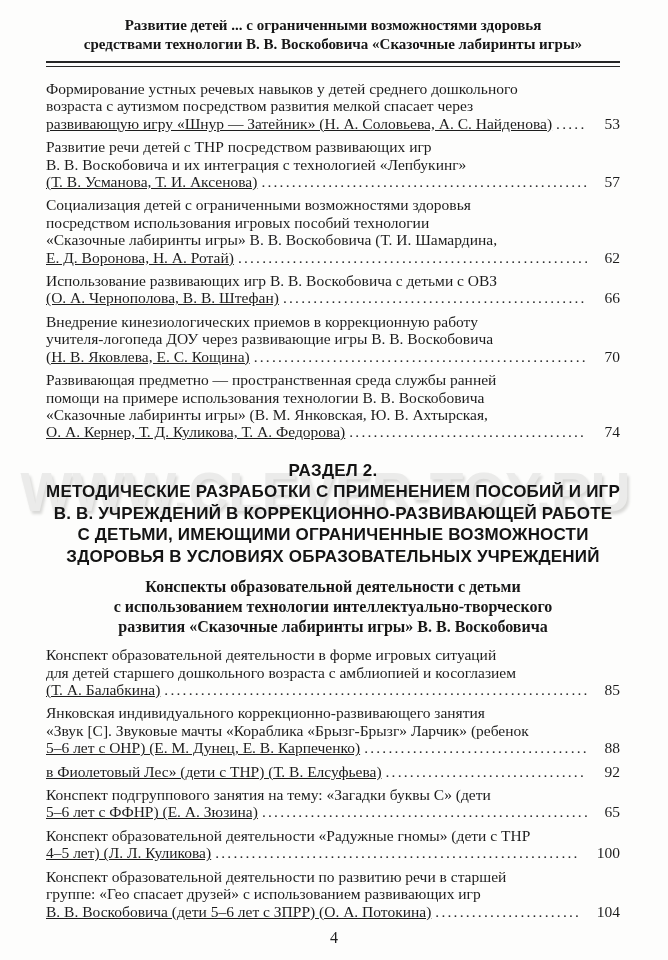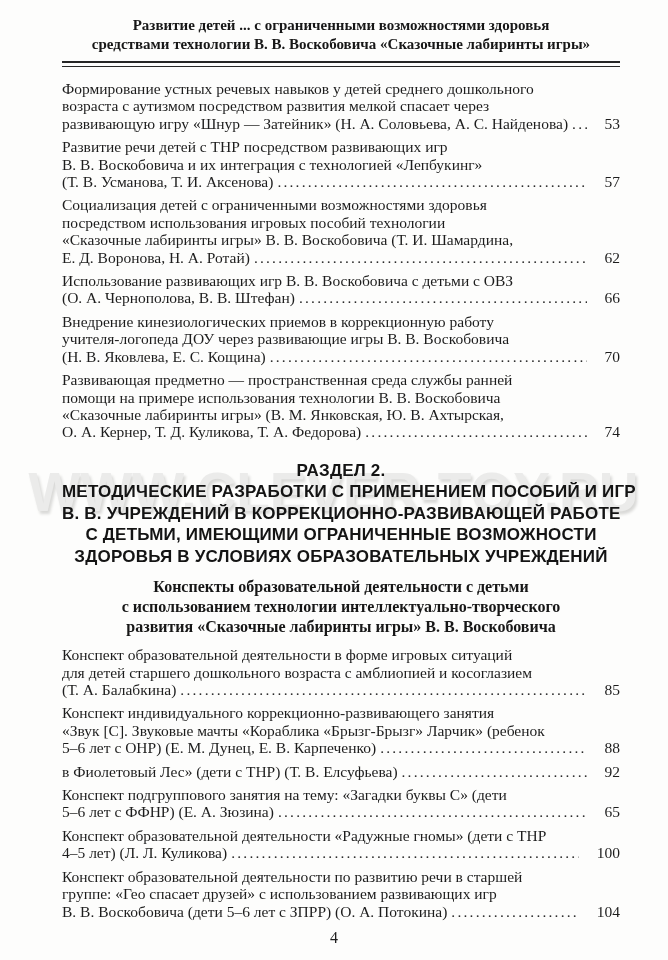--- a/index.html
+++ b/index.html
@@ -5,21 +5,21 @@
   html, body { margin: 0; padding: 0; background: #e9e9e9; }
   .page {
     position: relative;
     width: 668px;
     height: 960px;
     margin: 0 auto;
     background: #fdfdfc;
     color: #1d1d1d;
     font-family: "Liberation Serif", serif;
     box-sizing: border-box;
-    padding: 16px 48px 0 62px;
+    padding: 16px 48px 0 46px;
     overflow: hidden;
   }
   .running-head {
     text-align: center;
     font-weight: bold;
     font-size: 15px;
     line-height: 19px;
     color: #171717;
   }
   .head-rule {
@@ -29,21 +29,21 @@
     border-bottom: 1.5px solid #262626;
   }
   .toc {
     margin-top: 13px;
     font-size: 15.5px;
     line-height: 17.4px;
   }
   .toc-entry { margin-bottom: 6px; }
   .toc-line { white-space: nowrap; }
   .toc-line-last { display: flex; align-items: baseline; }
-  .toc-line-last .line-text { white-space: nowrap; flex: 0 0 auto; }
+  .toc-line-last .line-text { white-space: nowrap; flex: 0 0 auto; text-decoration: underline; }
   .dot-leader {
     flex: 1 1 auto;
     overflow: hidden;
     white-space: nowrap;
     letter-spacing: 2.2px;
     margin-left: 4px;
     min-width: 10px;
     color: #2a2a2a;
   }
   .toc-pageno { flex: 0 0 auto; margin-left: 18px; text-align: right; }
@@ -184,21 +184,21 @@
       <div class="toc-entry">
         <div class="toc-line">Конспект образовательной деятельности в форме игровых ситуаций</div>
         <div class="toc-line">для детей старшего дошкольного возраста с амблиопией и косоглазием</div>
         <div class="toc-line-last">
           <span class="line-text">(Т. А. Балабкина)</span>
           <span class="dot-leader">....................................................................................................................................................................................................................................................................</span>
           <span class="toc-pageno">85</span>
         </div>
       </div>
       <div class="toc-entry">
-        <div class="toc-line">Конспект индивидуального коррекционно-развивающего занятия</div>
+        <div class="toc-line">Янковская индивидуального коррекционно-развивающего занятия</div>
         <div class="toc-line">«Звук [С]. Звуковые мачты «Кораблика «Брызг-Брызг» Ларчик» (ребенок</div>
         <div class="toc-line-last">
           <span class="line-text">5–6 лет с ОНР) (Е. М. Дунец, Е. В. Карпеченко)</span>
           <span class="dot-leader">....................................................................................................................................................................................................................................................................</span>
           <span class="toc-pageno">88</span>
         </div>
       </div>
       <div class="toc-entry">
         <div class="toc-line-last">
           <span class="line-text">в Фиолетовый Лес» (дети с ТНР) (Т. В. Елсуфьева)</span>

